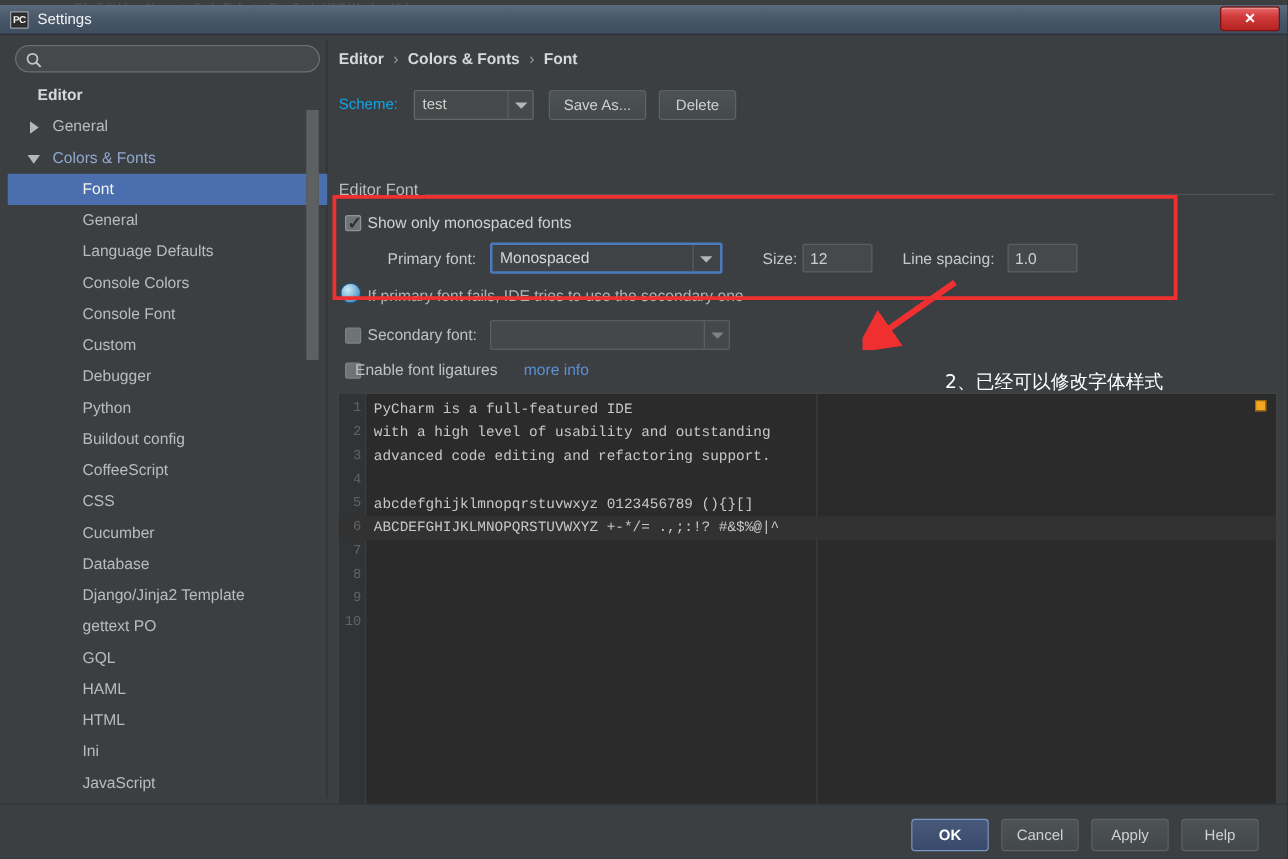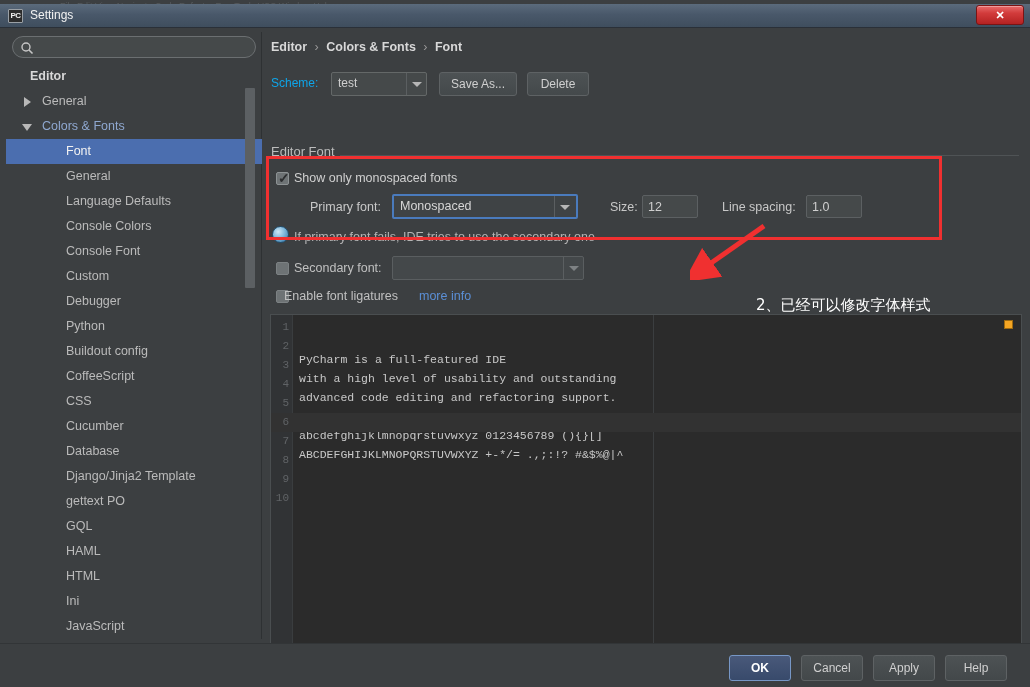--- a/index.html
+++ b/index.html
@@ -254,21 +254,20 @@
   .code-line.current { background: #323232; }
   .ln {
     position: absolute; left: 0; top: 0; width: 18px;
     text-align: right; font-size: 11px; color: #606366;
     font-family: "Liberation Mono", monospace;
   }
   .ctext {
     position: absolute; left: 28px; top: 0;
     font-size: 11.5px; color: #c8c8c8; white-space: pre;
     font-family: "Liberation Mono", monospace;
-    margin-top: 32px;
   }
   .marker {
     position: absolute; right: 8px; top: 5px; width: 9px; height: 9px;
     background: #f5a623; border: 1px solid #9e6a10;
   }
 
   
   .red-box {
     position: absolute; left: 266px; top: 128px;
     width: 676px; height: 84px;

